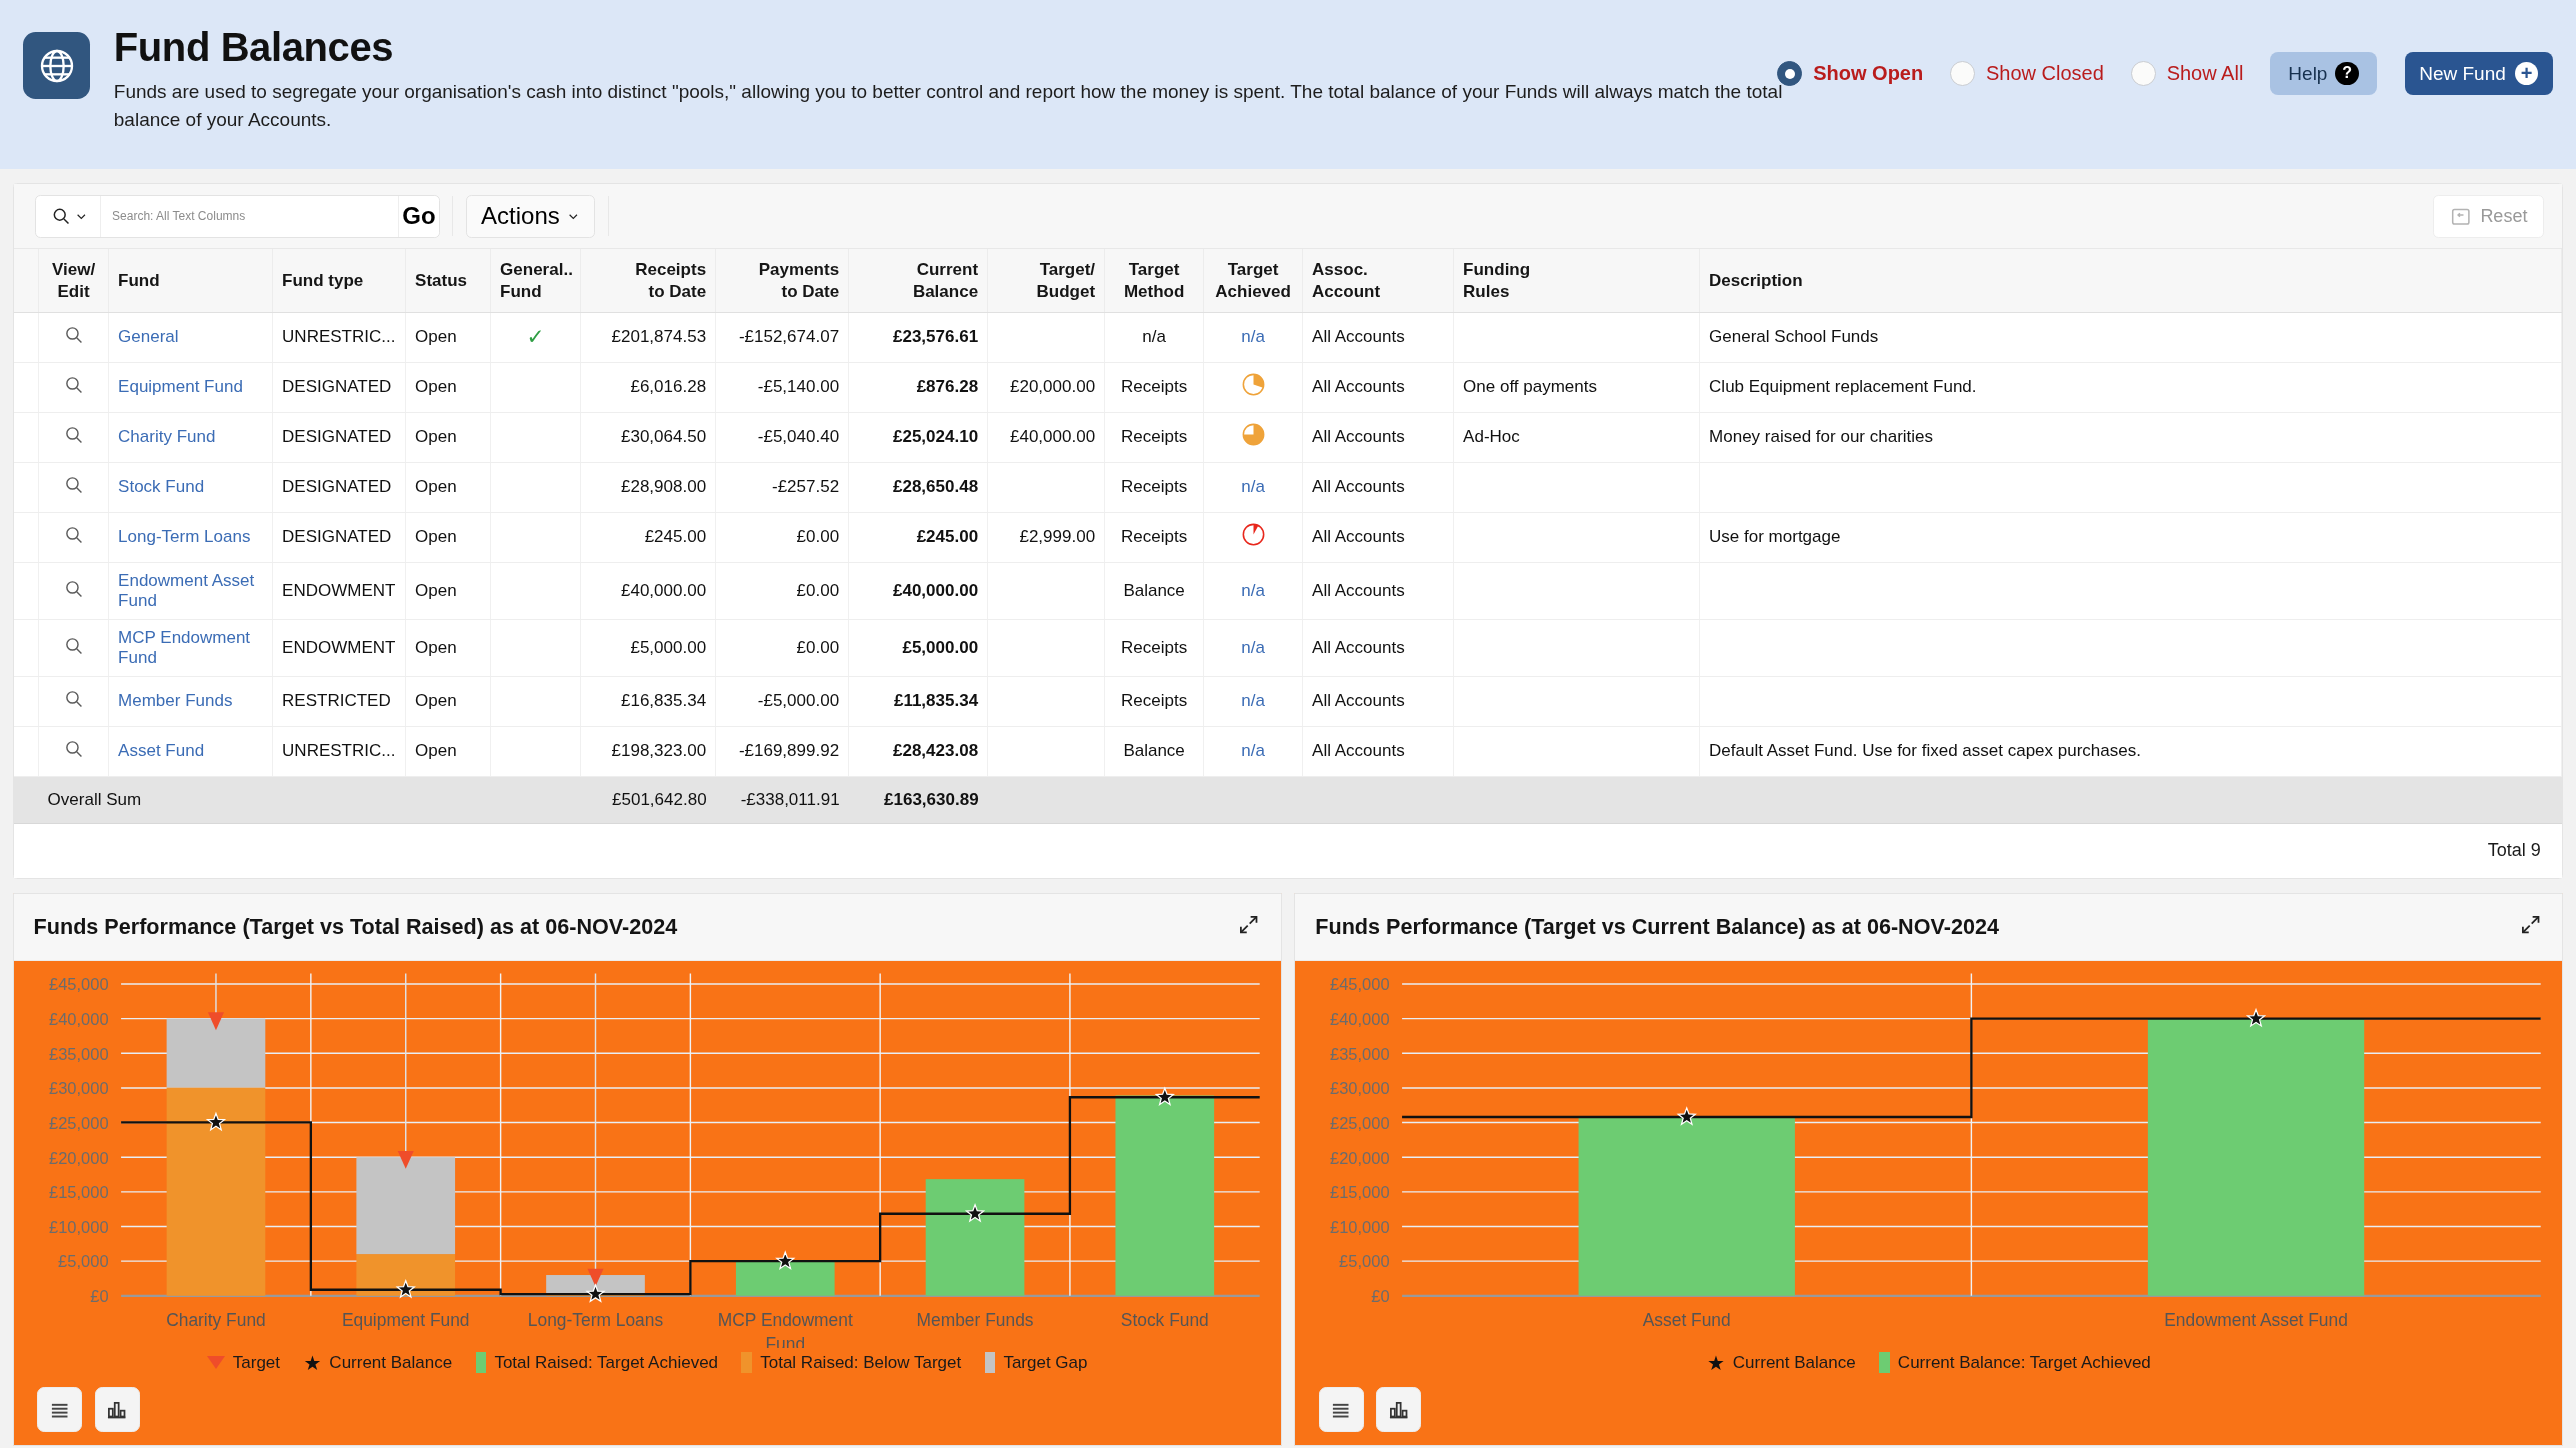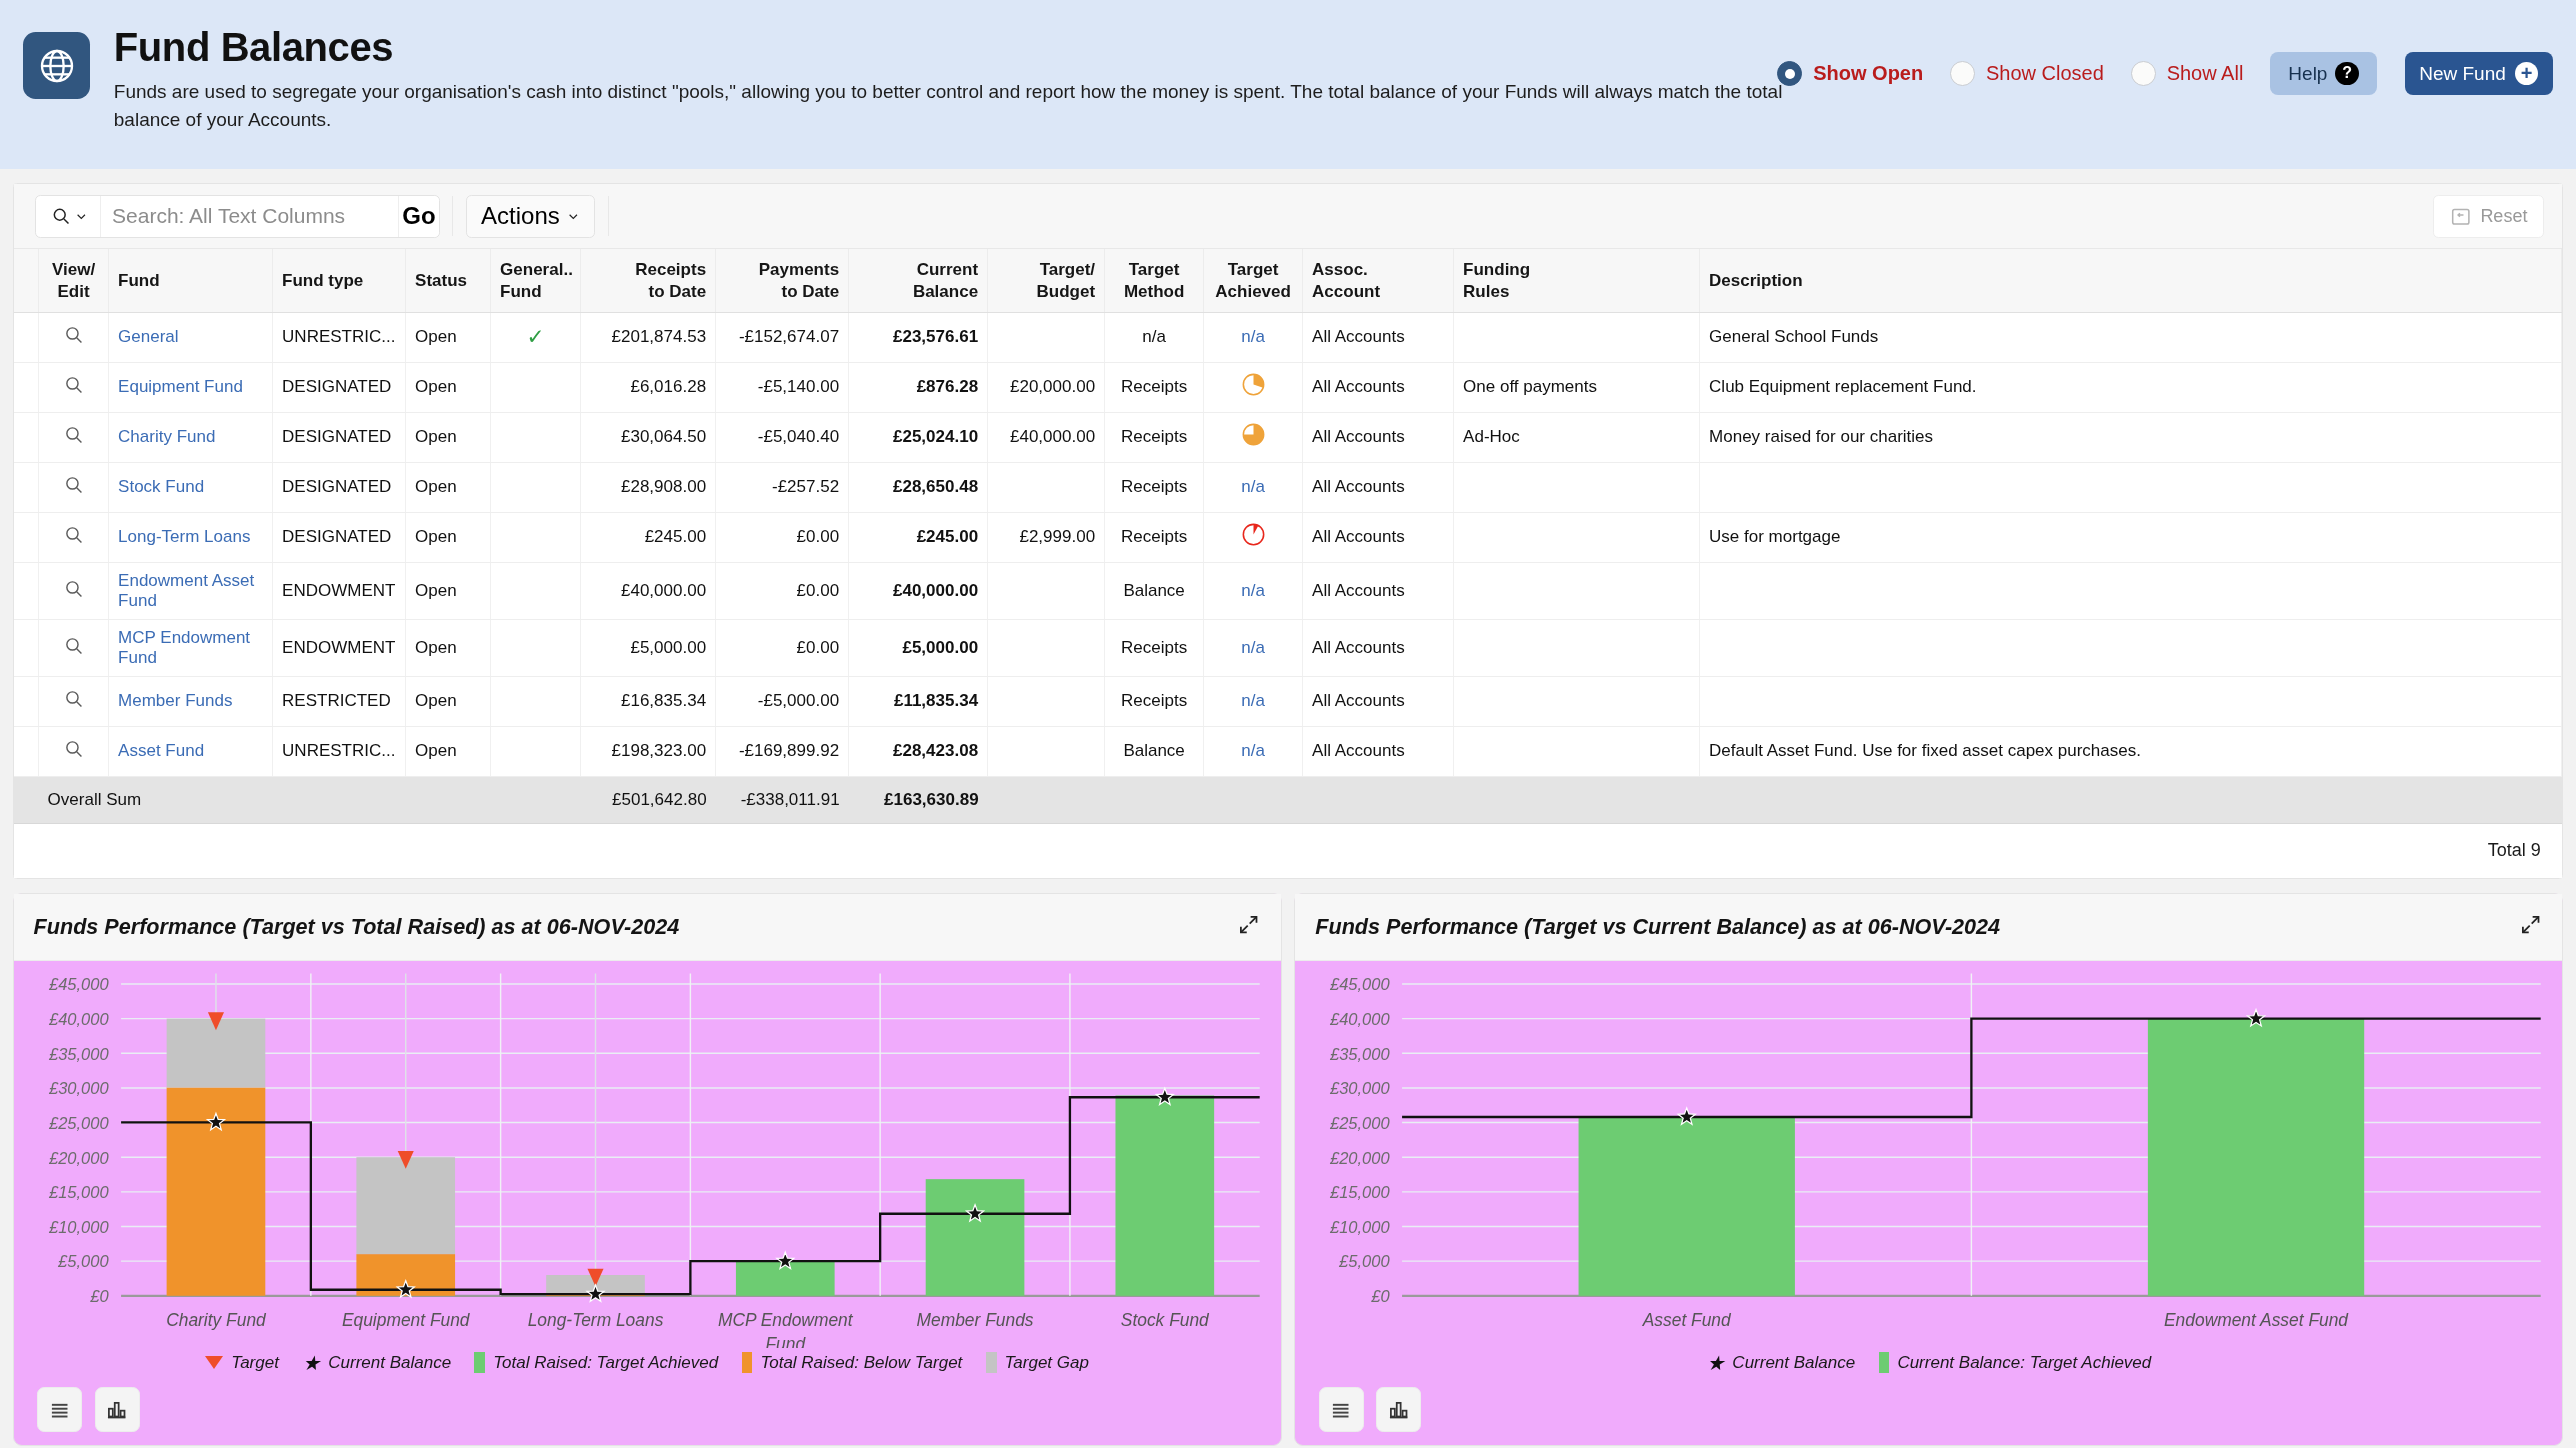--- a/index.html
+++ b/index.html
@@ -90,21 +90,21 @@
     border: 0.9px solid #e3e3e3; border-radius: 5.4px; background:#fff;
     margin-left: 7.2px;
   }
   .search-drop {
     display:flex; align-items:center; gap:4.5px;
     padding: 0 12.6px 0 14.4px; height:100%;
     border-right: 0.9px solid #eee; cursor:pointer;
   }
   .search-input {
     border:none; outline:none; width: 297px; height: 100%;
-    font-size: 21px; font-family: inherit; color:#333; padding: 0 10.8px;
+    font-size: 12px; font-family: inherit; color:#333; padding: 0 10.8px;
     background: transparent;
   }
   .search-input::placeholder { color:#8c8c8c; }
   .go-btn {
     background:#fff; border:none; border-left: 0.9px solid #eee;
     height:100%; padding: 0 3px; font-size: 24px; font-weight:bold;
     cursor:pointer; font-family:inherit; border-radius: 0 5.4px 5.4px 0;
   }
   .sep { width:0.9px; height: 40px; background:#e8e8e8; margin: 0 12.6px; }
   .actions-btn {
@@ -144,22 +144,22 @@
   }
   .sum-label { color:#555; padding-left: 12.6px; }
   .total-row {
     height: 54px; display:flex; align-items:center; justify-content:flex-end;
     padding-right: 21.6px; font-size: 18px; background:#fff;
   }
 
   
   .charts-row { display:flex; gap: 12.6px; margin: 14.4px 12.6px 0 12.6px; }
   .chart-card {
-    background:#f0abfc; border: 0.9px solid #e4e4e4; border-radius: 9px;
-    flex: 1 1 0; min-width: 0; position: relative; font-style: italic;
+    background:#f97316; border: 0.9px solid #e4e4e4; border-radius: 1px;
+    flex: 1 1 0; min-width: 0; position: relative;
   }
   .chart-head {
     height: 67px; background:#f7f7f7; border-bottom:0.9px solid #ececec;
     display:flex; align-items:center; padding: 0 20px;
     font-size: 21.6px; font-weight: bold; color:#141414;
     justify-content: space-between;
   }
   .expand-ico { color:#333; cursor:pointer; }
   .chart-body { position: relative; height: 387px; }
   .chart-footer { height: 72px; display:flex; align-items:center; padding-left: 23.4px; gap: 12.6px; }

